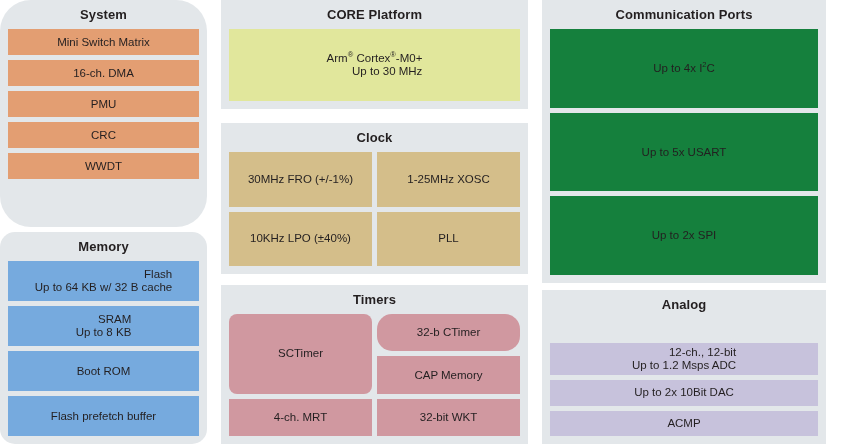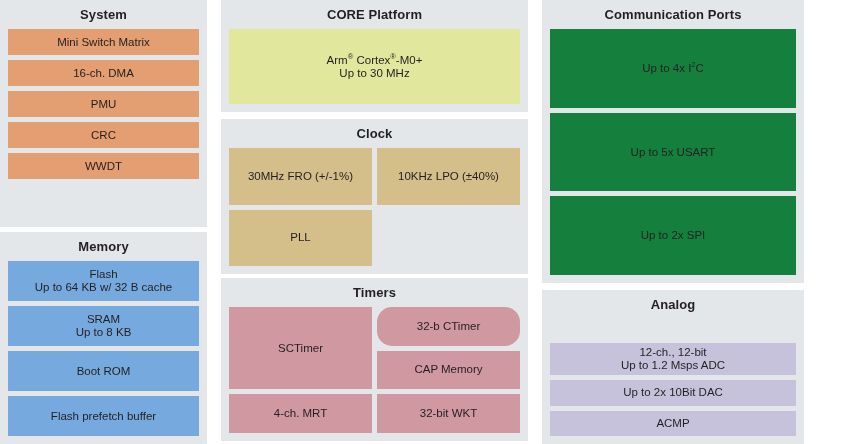--- a/index.html
+++ b/index.html
@@ -15,22 +15,22 @@
     box-sizing:border-box;
     display:flex;
     gap:14px;
     padding:0;
   }
   .column{
     display:flex;
     flex-direction:column;
   }
   .col-left{width:207px;}
-  .col-mid{width:307px;}
-  .col-right{width:262px;}
+  .col-mid{width:307px;gap:7px;}
+  .col-right{width:284px;}
 
   .panel{
     background:#e3e7ea;
     box-sizing:border-box;
     padding:7px 8px 8px 8px;
     display:flex;
     flex-direction:column;
   }
   .panel-title{
     text-align:center;
@@ -45,39 +45,39 @@
     display:flex;
     flex-direction:column;
     gap:5px;
     flex:1;
   }
   .box{
     box-sizing:border-box;
     display:flex;
     align-items:center;
     justify-content:center;
-    text-align:center;
+    text-align:right;
     font-size:11.5px;
     color:#231f20;
     line-height:13px;
     padding:3px 4px;
     white-space:pre-line;
   }
   
   .c-orange{background:#e39e72;}
   .c-blue{background:#76aade;}
   .c-core{background:#e1e79c;}
   .c-tan{background:#d4be8a;}
   .c-pink{background:#d098a0;}
   .c-grey{background:#15803d;}
   .c-purple{background:#c7c2dc;}
 
   
-  .p-system{height:256px;}
-  .p-memory{height:236px;margin-top:5px;}
+  .p-system{height:256px;border-radius:31px;}
+  .p-memory{height:236px;margin-top:5px;border-radius:15px;}
   .p-system .box{height:26px;}
   .p-memory .box{height:40px;}
 
   
   .p-core{height:112px;}
   .p-clock{height:155px;margin-top:7px;}
   .p-timers{height:163px;margin-top:4px;}
   .p-core .box{flex:1;}
 
   .grid2{
@@ -86,21 +86,21 @@
     gap:5px;
     flex:1;
   }
   .timers-grid{
     display:grid;
     grid-template-columns:1fr 1fr;
     grid-template-rows:1fr 1fr 1fr;
     gap:5px;
     flex:1;
   }
-  .t-sctimer{grid-column:1;grid-row:1 / span 2;}
+  .t-sctimer{grid-column:1;grid-row:1 / span 2;border-radius:8px;}
   .t-mrt{grid-column:1;grid-row:3 / span 1;}
   .t-ctimer{grid-column:2;grid-row:1;border-radius:15px;}
   .t-cap{grid-column:2;grid-row:2;}
   .t-wkt{grid-column:2;grid-row:3;}
 
   
   .p-comm{height:283px;}
   .p-analog{height:154px;margin-top:7px;gap:24px;}
   .p-comm .box{flex:1;}
   .p-analog .box{flex:1;}
@@ -147,20 +147,21 @@
         <div class="box c-core">
           <span><span>Arm</span><sup>®</sup><span> Cortex</span><sup>®</sup><span>-M0+</span><br><span>Up to 30 MHz</span></span>
         </div>
       </div>
     </div>
 
     <div class="panel p-clock">
       <div class="panel-title">Clock</div>
       <div class="grid2">
         <div class="box c-tan">30MHz FRO (+/-1%)</div>
+        <div class="box c-tan">1-25MHz XOSC</div>
         <div class="box c-tan">10KHz LPO (±40%)</div>
         <div class="box c-tan">PLL</div>
       </div>
     </div>
 
     <div class="panel p-timers">
       <div class="panel-title">Timers</div>
       <div class="timers-grid">
         <div class="box c-pink t-sctimer">SCTimer</div>
         <div class="box c-pink t-mrt">4-ch. MRT</div>

